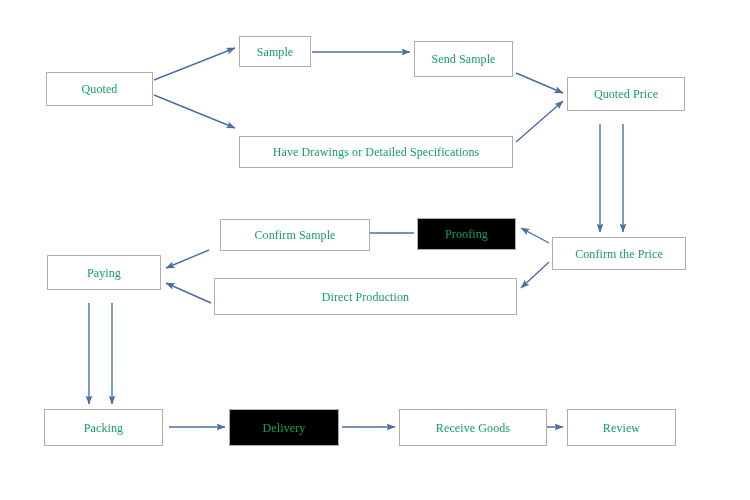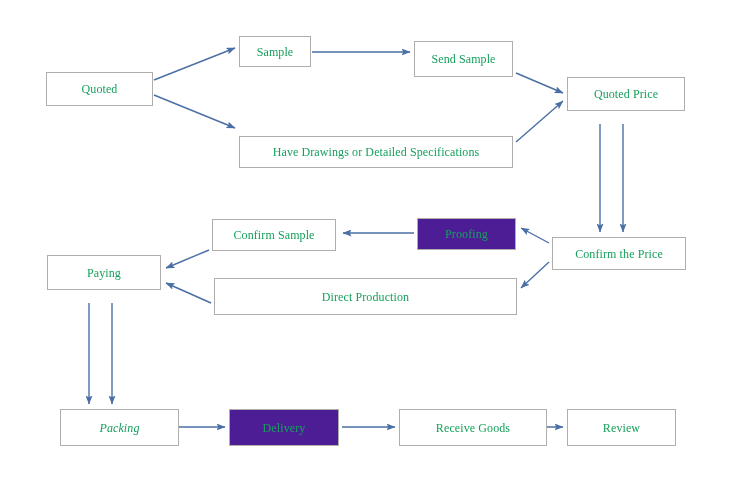--- a/index.html
+++ b/index.html
@@ -85,36 +85,36 @@
       </div>
       <div class="node" style="left: 239px; top: 112px; width: 274px; height: 32px; border-color: rgb(176, 174, 171); background: rgb(255, 255, 255); margin-top: 24px;">
         <span class="node-label" style="color: rgb(22, 160, 92);">Have Drawings or Detailed Specifications</span>
       </div>
       <div class="node" style="left: 567px; top: 77px; width: 118px; height: 34px; border-color: rgb(176, 174, 171); background: rgb(255, 255, 255);">
         <span class="node-label" style="color: rgb(22, 160, 92);">Quoted Price</span>
       </div>
       <div class="node" style="left: 552px; top: 237px; width: 134px; height: 33px; border-color: rgb(176, 174, 171); background: rgb(255, 255, 255);">
         <span class="node-label" style="color: rgb(22, 160, 92);">Confirm the Price</span>
       </div>
-      <div class="node" style="left: 417px; top: 218px; width: 99px; height: 32px; border-color: rgb(176, 174, 171); background: #4c1d95;">
+      <div class="node" style="left: 417px; top: 218px; width: 99px; height: 32px; border-color: rgb(176, 174, 171); background: #000000;">
         <span class="node-label" style="color: rgb(22, 160, 92);">Proofing</span>
       </div>
-      <div class="node" style="left: 212px; top: 219px; width: 124px; height: 32px; border-color: rgb(176, 174, 171); background: rgb(255, 255, 255);">
+      <div class="node" style="left: 220px; top: 219px; width: 150px; height: 32px; border-color: rgb(176, 174, 171); background: rgb(255, 255, 255);">
         <span class="node-label" style="color: rgb(22, 160, 92);">Confirm Sample</span>
       </div>
       <div class="node" style="left: 214px; top: 278px; width: 303px; height: 37px; border-color: rgb(176, 174, 171); background: rgb(255, 255, 255);">
         <span class="node-label" style="color: rgb(22, 160, 92);">Direct Production</span>
       </div>
       <div class="node" style="left: 47px; top: 255px; width: 114px; height: 35px; border-color: rgb(176, 174, 171); background: rgb(255, 255, 255);">
         <span class="node-label" style="color: rgb(22, 160, 92);">Paying</span>
       </div>
-      <div class="node" style="left: 60px; top: 409px; width: 119px; height: 37px; border-color: rgb(176, 174, 171); background: rgb(255, 255, 255); font-style: italic;">
+      <div class="node" style="left: 44px; top: 409px; width: 119px; height: 37px; border-color: rgb(176, 174, 171); background: rgb(255, 255, 255);">
         <span class="node-label" style="color: rgb(22, 160, 92);">Packing</span>
       </div>
-      <div class="node" style="left: 229px; top: 409px; width: 110px; height: 37px; border-color: rgb(176, 174, 171); background: #4c1d95;">
+      <div class="node" style="left: 229px; top: 409px; width: 110px; height: 37px; border-color: rgb(176, 174, 171); background: #000000;">
         <span class="node-label" style="color: rgb(22, 160, 92);">Delivery</span>
       </div>
       <div class="node" style="left: 399px; top: 409px; width: 148px; height: 37px; border-color: rgb(176, 174, 171); background: rgb(255, 255, 255);">
         <span class="node-label" style="color: rgb(22, 160, 92);">Receive Goods</span>
       </div>
       <div class="node" style="left: 567px; top: 409px; width: 109px; height: 37px; border-color: rgb(176, 174, 171); background: rgb(255, 255, 255);">
         <span class="node-label" style="color: rgb(22, 160, 92);">Review</span>
       </div>
     </div>
 </div>

